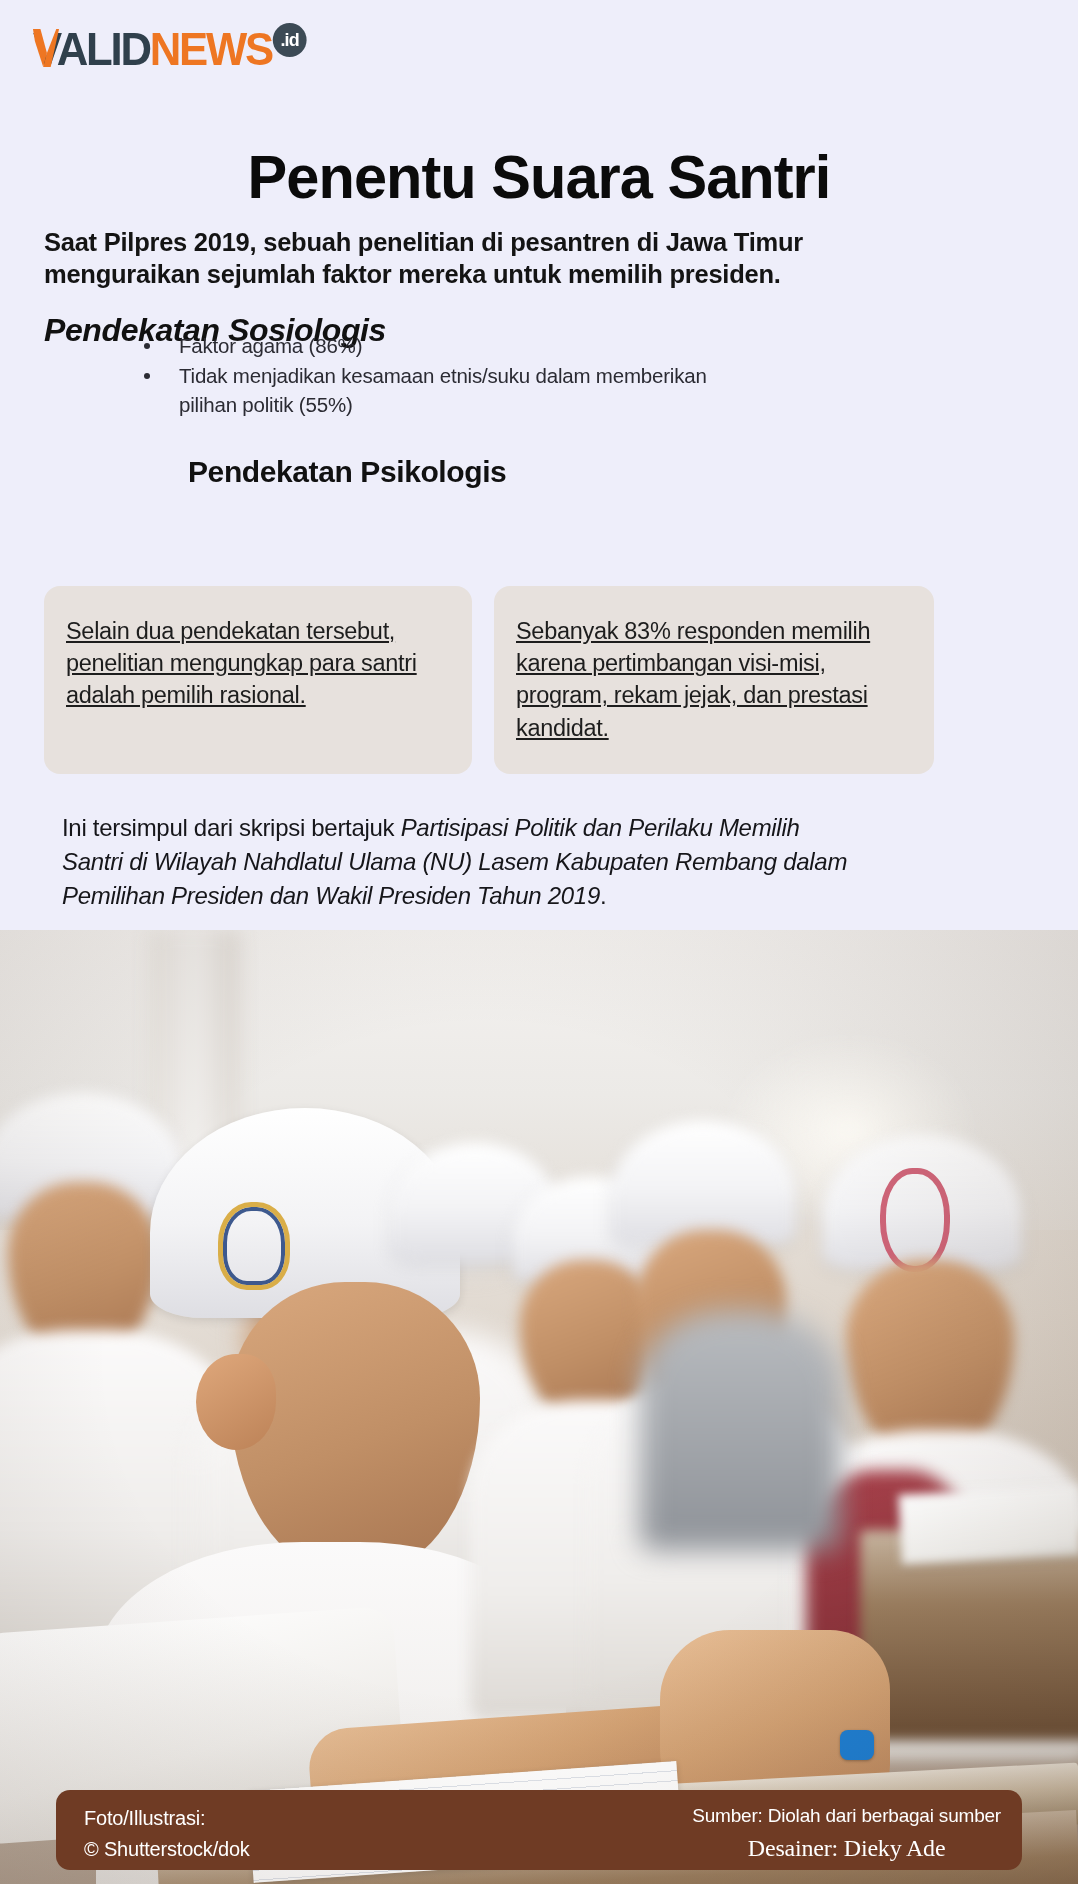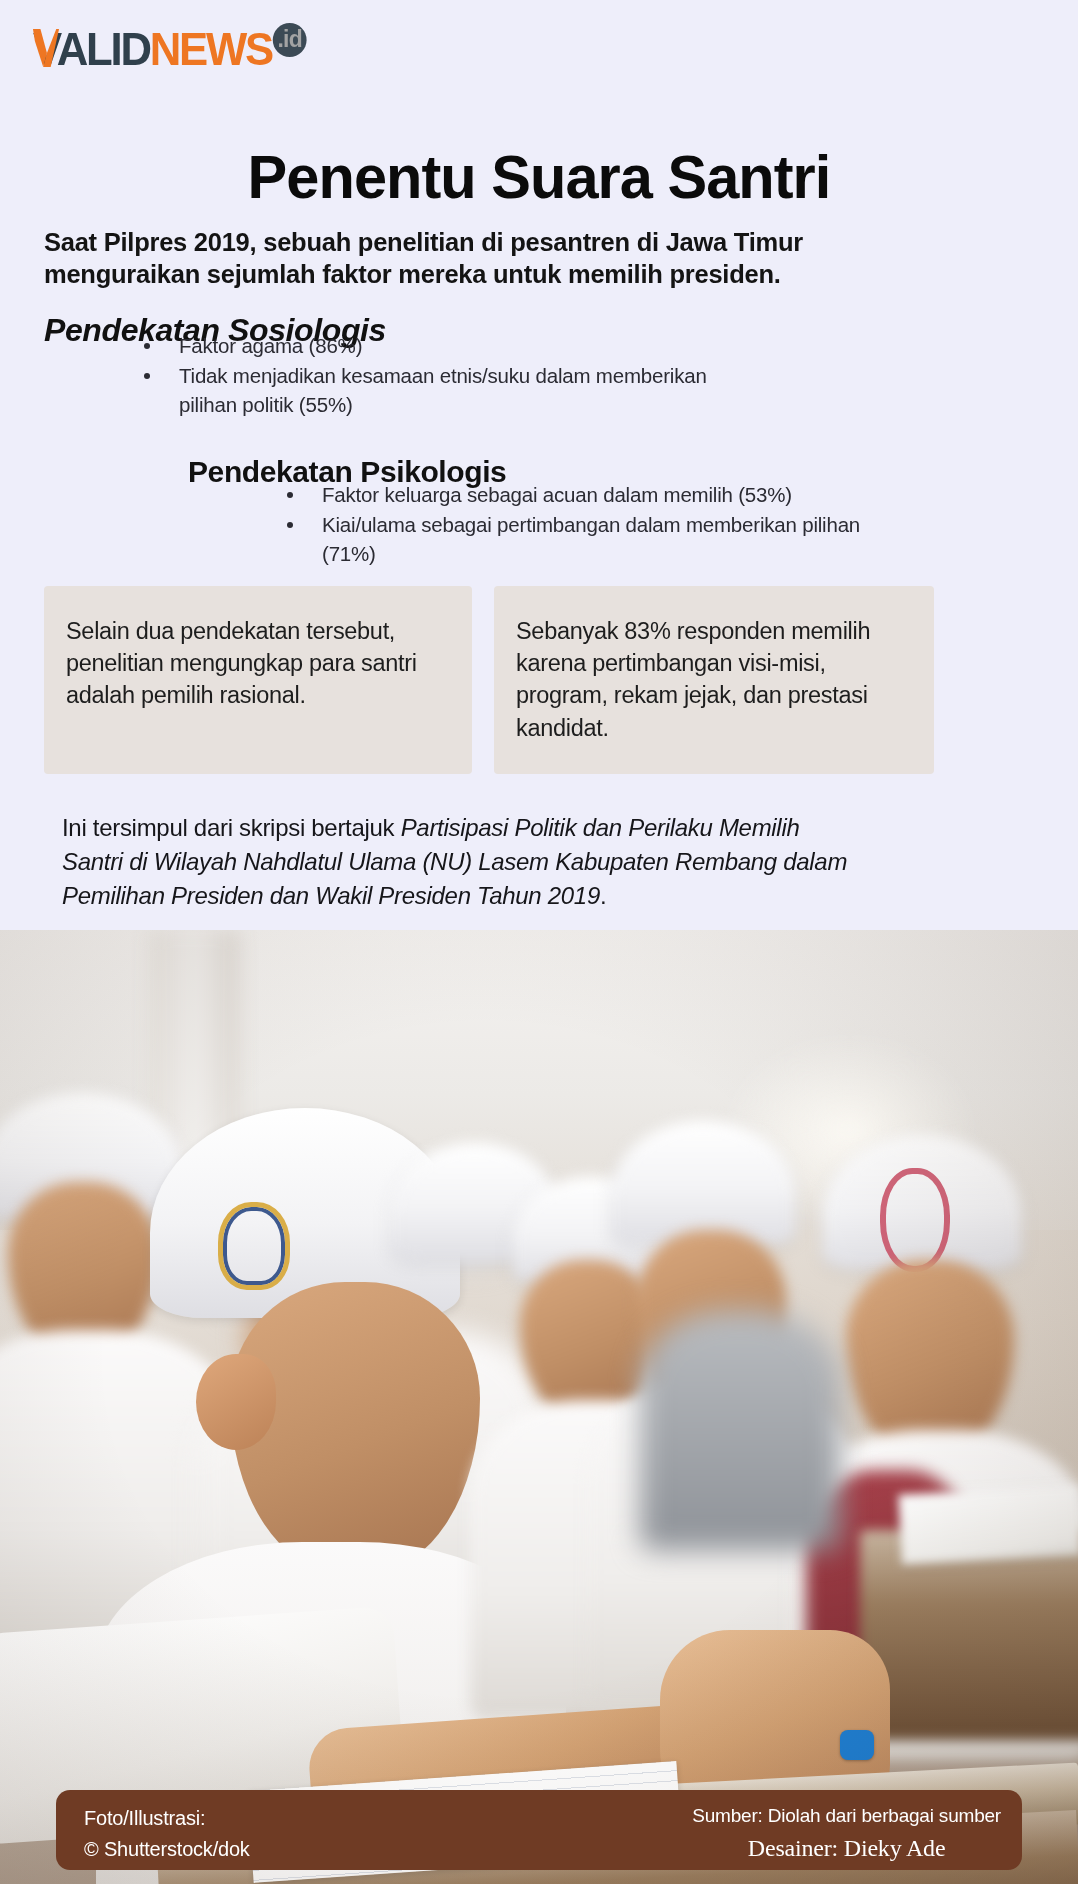--- a/index.html
+++ b/index.html
@@ -57,22 +57,22 @@
     align-self: flex-start;
     top: -2px;
     transform: scaleX(1.07);
   }
   .logo-badge span {
     position: absolute;
     left: 0; right: 0;
     top: 50%;
     transform: translateY(-52%);
     text-align: center;
-    color: #a3a3a3;
-    font-size: 23px;
+    color: #ffffff;
+    font-size: 18px;
     font-weight: bold;
     letter-spacing: -0.8px;
     font-family: "Liberation Sans", sans-serif;
   }
 
   
   .title {
     position: absolute;
     left: 0; right: 0;
     top: 103px;
@@ -142,28 +142,29 @@
   .cards {
     position: absolute;
     left: 44px;
     top: 586px;
     width: 990px;
     display: flex;
     gap: 22px;
   }
   .card {
     background: #e7e1dd;
-    border-radius: 4px;
+    border-radius: 16px;
     padding: 29px 26px 30px 22px;
     box-sizing: border-box;
     color: #1d1d1d;
     font-family: "Liberation Sans", sans-serif;
     font-size: 23.5px;
     line-height: 1.37;
     letter-spacing: -0.3px;
+    text-decoration: underline;
   }
   .card.left  { width: 428px; min-height: 187px; }
   .card.right { width: 440px; min-height: 187px; }
 
   .closing {
     position: absolute;
     left: 62px;
     top: 787px;
     width: 800px;
     font-family: "Liberation Sans", sans-serif;
@@ -312,24 +313,20 @@
 
   <p class="subtitle">Saat Pilpres 2019, sebuah penelitian di pesantren di Jawa Timur menguraikan sejumlah faktor mereka untuk memilih presiden.</p>
 
   <h2 class="sec-head sosio">Pendekatan Sosiologis</h2>
   <ul class="bullets sosio">
     <li>Faktor agama (86%)</li>
     <li>Tidak menjadikan kesamaan etnis/suku dalam memberikan pilihan politik (55%)</li>
   </ul>
 
   <h2 class="sec-head psiko">Pendekatan Psikologis</h2>
-  <ul class="bullets psiko">
-    <li>Faktor keluarga sebagai acuan dalam memilih (53%)</li>
-    <li>Kiai/ulama sebagai pertimbangan dalam memberikan pilihan (71%)</li>
-  </ul>
 
   <div class="cards">
     <div class="card left">Selain dua pendekatan tersebut, penelitian mengungkap para santri adalah pemilih rasional.</div>
     <div class="card right">Sebanyak 83% responden memilih karena pertimbangan visi-misi, program, rekam jejak, dan prestasi kandidat.</div>
   </div>
 
   <p class="closing">
     <span>Ini tersimpul dari skripsi bertajuk </span><em>Partisipasi Politik dan Perilaku Memilih Santri di Wilayah Nahdlatul Ulama (NU) Lasem Kabupaten Rembang dalam Pemilihan Presiden dan Wakil Presiden Tahun 2019</em><span>.</span>
   </p>
 

